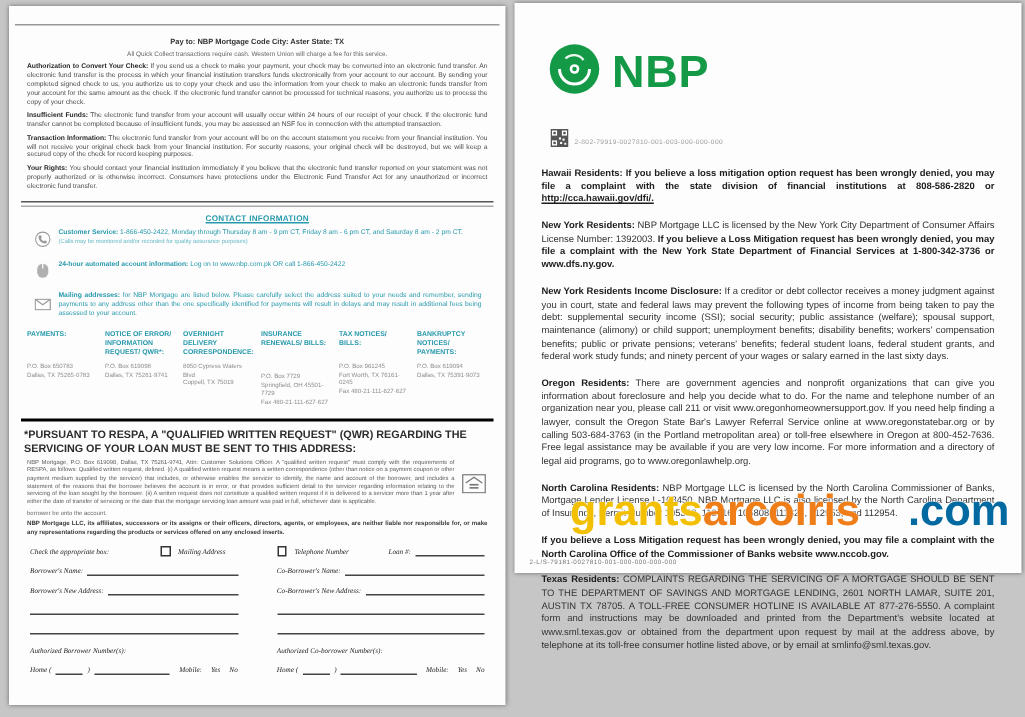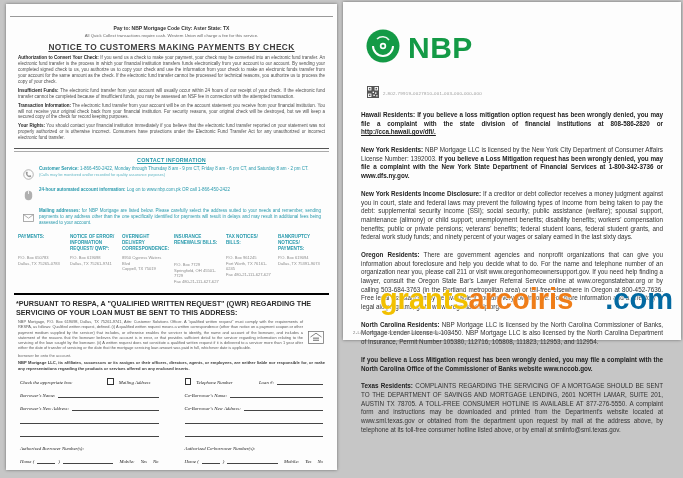--- a/index.html
+++ b/index.html
@@ -2,21 +2,21 @@
 <html><head>
 <meta charset="utf-8">
 <style>
   html,body{margin:0;padding:0;}
   body{
     width:683px;height:478px;position:relative;overflow:hidden;
     background:#c6c6c6;font-family:"Liberation Sans",sans-serif;
   }
   .page{position:absolute;background:#fdfdfd;box-shadow:0 0 3px rgba(0,0,0,.45);}
   .page-left{left:6px;top:4px;width:331px;height:466px;}
-  .page-right{left:343px;top:2px;width:338px;height:338px;}
+  .page-right{left:343px;top:2px;width:338px;height:380px;}
 
   
   .top-rule{border-top:1px solid #999;margin:12px 4px 0;}
   .payto{margin-top:8px;text-align:center;font-size:5px;font-weight:bold;color:#333;}
   .quick{text-align:center;font-size:4.3px;color:#666;margin-top:2px;}
   .notice-title{text-align:center;font-size:8.3px;color:#3d3d3d;font-weight:600;
     text-decoration:underline;letter-spacing:.4px;margin-top:4px;}
   .para{font-size:4.5px;color:#4c4c4c;text-align:justify;margin:3px 12px 0;line-height:1.32;}
   .para b{color:#1f1f1f;}
   .dsep{border-top:1px solid #555;border-bottom:1px solid #aaa;height:2px;margin:7px 8px 0;}
@@ -70,21 +70,20 @@
   .wm-3{color:#0369a1;margin-left:32px;}
   .footer-code{position:absolute;left:10px;bottom:5px;font-size:4.2px;color:#777;letter-spacing:.4px;}
 </style>
 </head>
 <body>
 
 <div class="page page-left">
   <div class="top-rule"></div>
   <div class="payto">Pay to: NBP Mortgage Code City: Aster State: TX</div>
   <div class="quick">All Quick Collect transactions require cash. Western Union will charge a fee for this service.</div>
-  <div class="notice-title">NOTICE TO CUSTOMERS MAKING PAYMENTS BY CHECK</div>
 
   <div class="para"><b>Authorization to Convert Your Check:</b> <span>If you send us a check to make your payment, your check may be converted into an electronic fund transfer. An electronic fund transfer is the process in which your financial institution transfers funds electronically from your account to our account. By sending your completed signed check to us, you authorize us to copy your check and use the information from your check to make an electronic funds transfer from your account for the same amount as the check. If the electronic fund transfer cannot be processed for technical reasons, you authorize us to process the copy of your check.</span></div>
   <div class="para"><b>Insufficient Funds:</b> <span>The electronic fund transfer from your account will usually occur within 24 hours of our receipt of your check. If the electronic fund transfer cannot be completed because of insufficient funds, you may be assessed an NSF fee in connection with the attempted transaction.</span></div>
   <div class="para"><b>Transaction Information:</b> <span>The electronic fund transfer from your account will be on the account statement you receive from your financial institution. You will not receive your original check back from your financial institution. For security reasons, your original check will be destroyed, but we will keep a secured copy of the check for record keeping purposes.</span></div>
   <div class="para"><b>Your Rights:</b> <span>You should contact your financial institution immediately if you believe that the electronic fund transfer reported on your statement was not properly authorized or is otherwise incorrect. Consumers have protections under the Electronic Fund Transfer Act for any unauthorized or incorrect electronic fund transfer.</span></div>
 
   <div class="dsep"></div>
   <div class="ci-title">CONTACT INFORMATION</div>
 
   <div class="ci-row">

